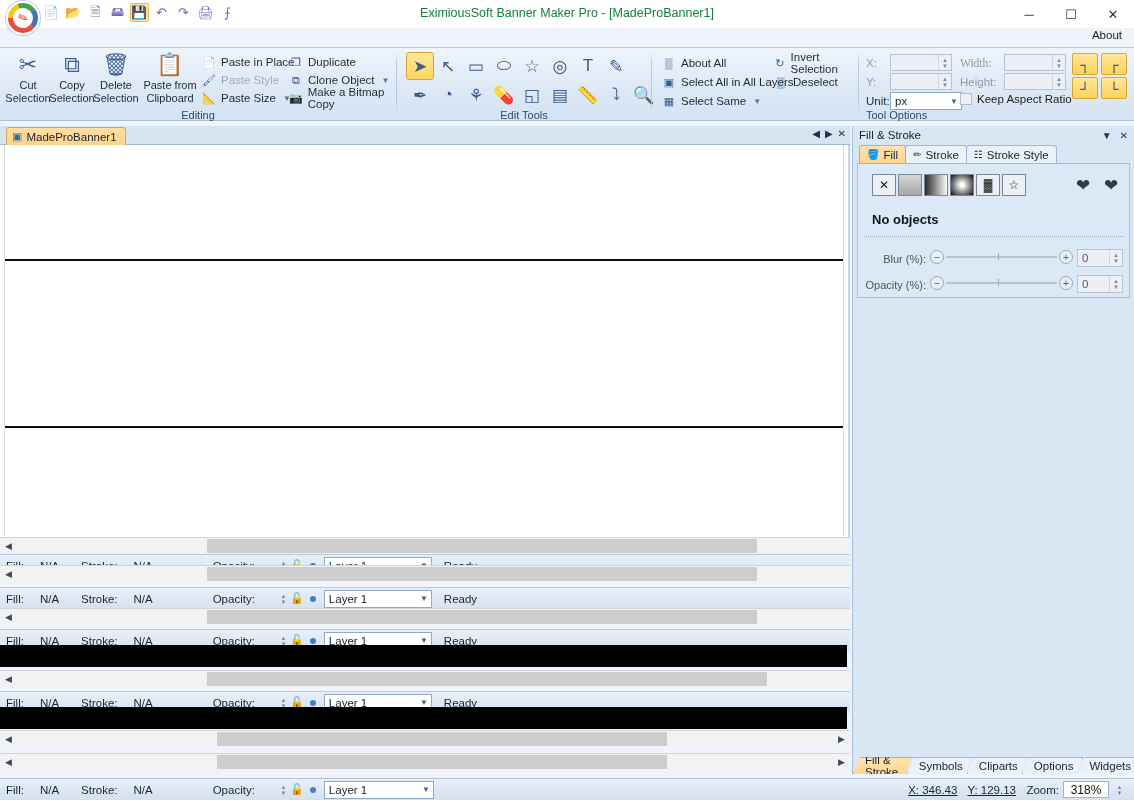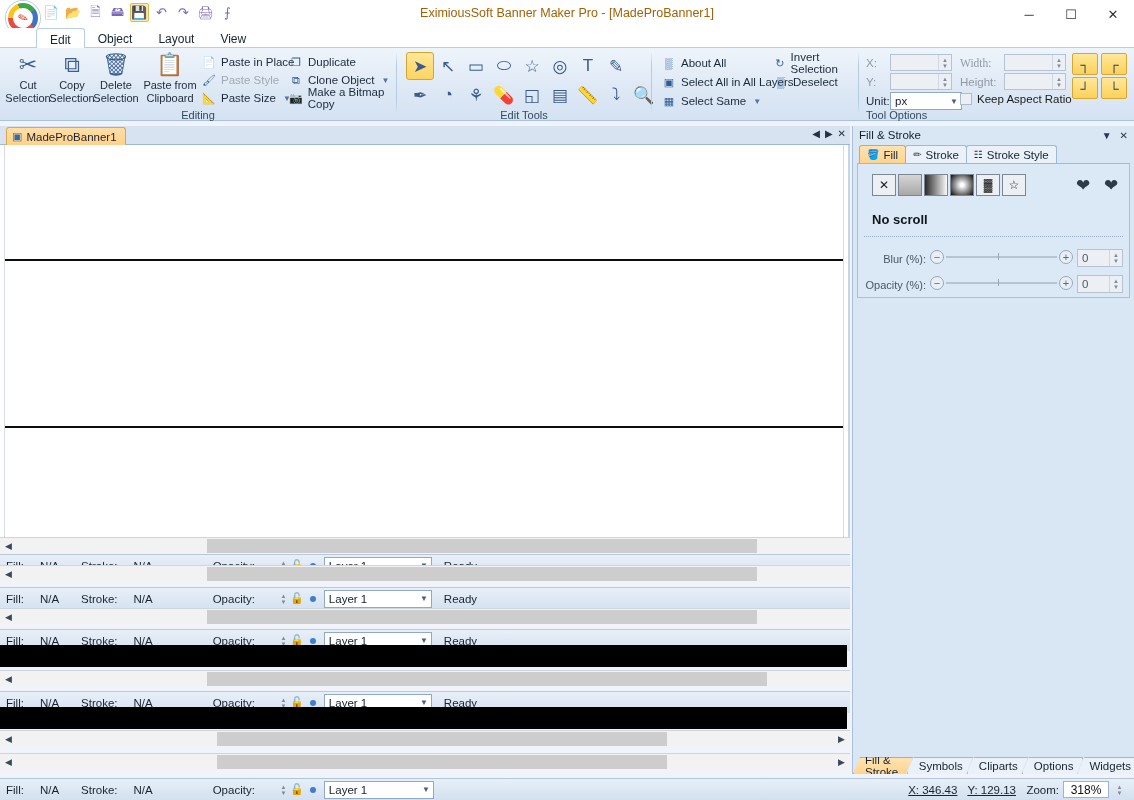--- a/index.html
+++ b/index.html
@@ -42,21 +42,21 @@
   }
   .qat-btn {
     width: 19px; height: 19px; display: flex;
     align-items: center; justify-content: center;
     font-size: 13px; color: #7b68b5; border: 1px solid transparent;
     border-radius: 2px;
   }
   .qat-btn.sel { background: #fde9a9; border-color: #e0b94f; }
   .title-text {
     position: absolute; left: 0; right: 0; top: 6px;
-    text-align: center; font-size: 12.5px; color: #a16207;
+    text-align: center; font-size: 12.5px; color: #15803d;
   }
   .wincontrols {
     position: absolute; right: 0; top: 0; display: flex; height: 28px;
   }
   .wc {
     width: 42px; height: 28px; display: flex; align-items: center;
     justify-content: center; font-size: 13px; color: #333;
   }
   .about-link {
     position: absolute; right: 12px; top: 29px;
@@ -328,28 +328,20 @@
       </div>
     <div class="title-text">EximiousSoft Banner Maker Pro - [MadeProBanner1]</div>
     <div class="wincontrols">
       <div class="wc">─</div>
       <div class="wc">☐</div>
       <div class="wc close">✕</div>
     </div>
   </div>
   <div class="about-link">About</div>
 
-  <div class="menubar">
-    <div class="mtabs" id="mtabs">
-        <div class="mtab active">Edit</div>
-        <div class="mtab">Object</div>
-        <div class="mtab">Layout</div>
-        <div class="mtab">View</div>
-      </div>
-  </div>
 
   <div class="ribbon">
 
     <div class="rgroup" style="left:0; width:396px;">
       <div id="editing-big">
           <div class="bigbtn" style="left: 4px;">
             <div class="bicon">✂</div>
             <div class="blabel">Cut</div>
             <div class="blabel">Selection</div>
           </div>
@@ -665,21 +657,21 @@
       <div id="fill-types">
           <div class="fillbtn" style="left: 14px;">✕</div>
           <div class="fillbtn" style="left: 40px;;background:linear-gradient(#d6d6d6,#a8a8a8)"></div>
           <div class="fillbtn" style="left: 66px;;background:linear-gradient(90deg,#2b2b2b,#fbfbfb)"></div>
           <div class="fillbtn" style="left: 92px;;background:radial-gradient(circle at 50% 50%,#ffffff 10%,#1a1a1a 95%)"></div>
           <div class="fillbtn" style="left: 118px;">▓</div>
           <div class="fillbtn" style="left: 144px;">☆</div>
         </div>
       <div class="heartbtn" style="right:34px;">❤</div>
       <div class="heartbtn" style="right:6px;">❤</div>
-      <div class="noobj">No scroll</div>
+      <div class="noobj">No objects</div>
       <div class="dotted-sep"></div>
       <div id="sliders">
           <div>
             <div class="sl-label" style="left:0;width:68px;top:89px">Blur (%):</div>
             <div class="sl-circle" style="left:72px;top:86px">−</div>
             <div class="sl-track" style="left:88px;right:72px;top:92px"></div>
             <div class="sl-tick" style="left:140px;top:89px"></div>
             <div class="sl-circle" style="right:56px;top:86px">+</div>
             <div class="spinbox" style="right:6px;top:85px;width:46px;height:18px">
               <div class="sval">0</div>

